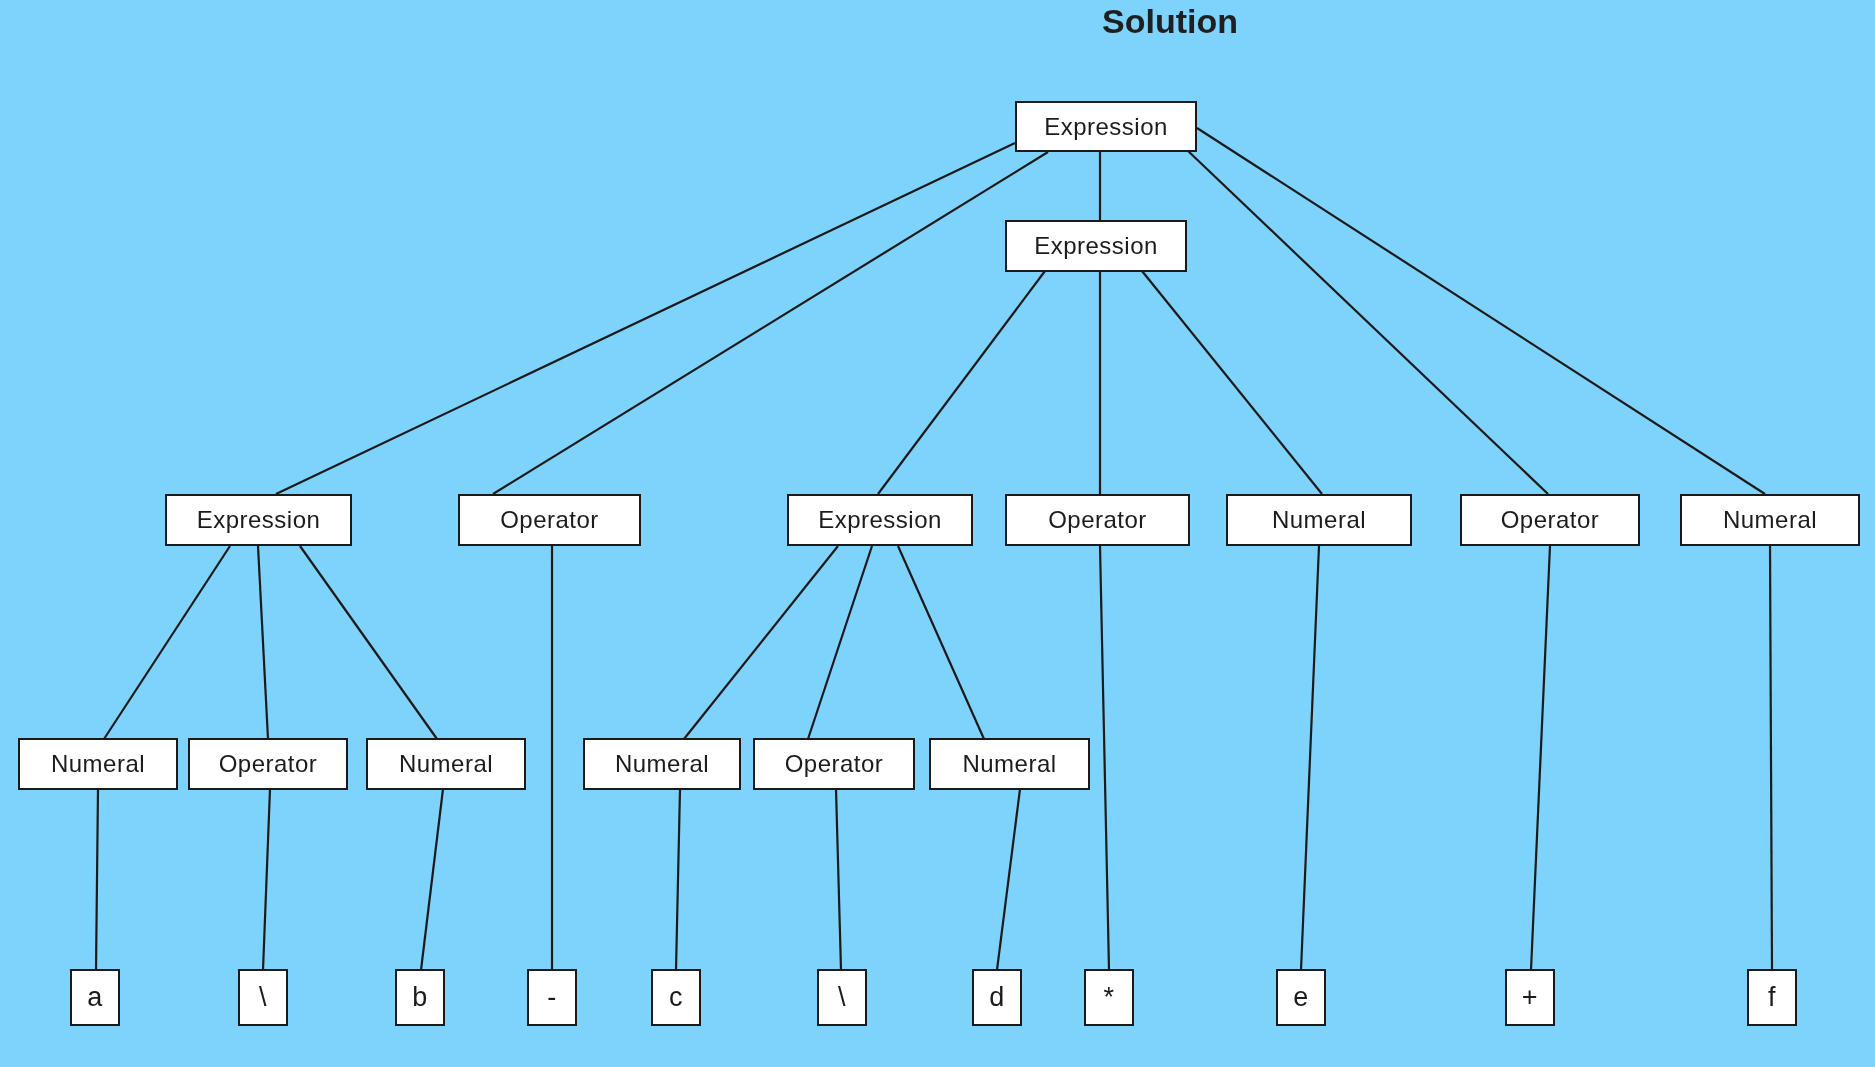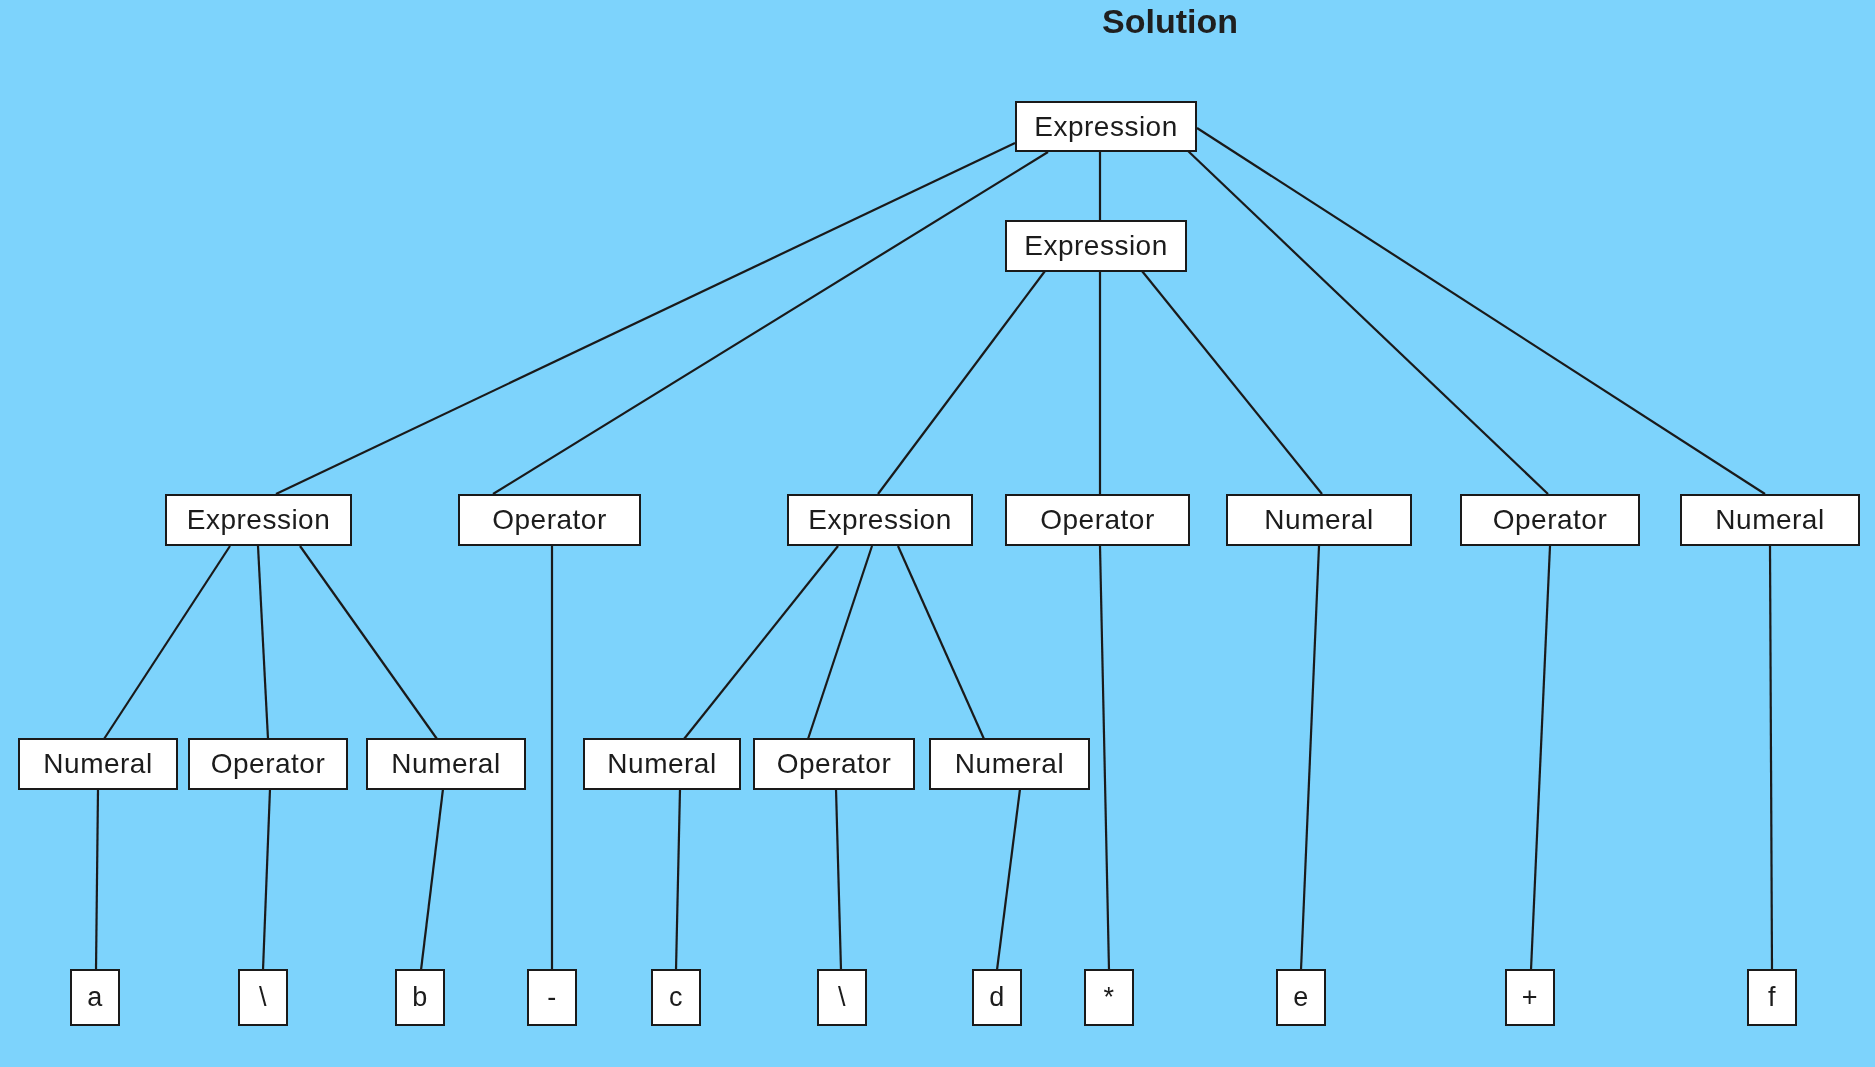--- a/index.html
+++ b/index.html
@@ -22,21 +22,21 @@
     stroke-width: 2.2;
   }
   .node {
     position: absolute;
     box-sizing: border-box;
     background: #ffffff;
     border: 2.3px solid #1a1a1a;
     display: flex;
     align-items: center;
     justify-content: center;
-    font-size: 28px;
+    font-size: 24px;
     letter-spacing: 0.5px;
     white-space: nowrap;
   }
   .leaf {
     border-width: 2.6px;
     font-size: 27px;
   }
   #title {
     position: absolute;
     left: 1170px;

